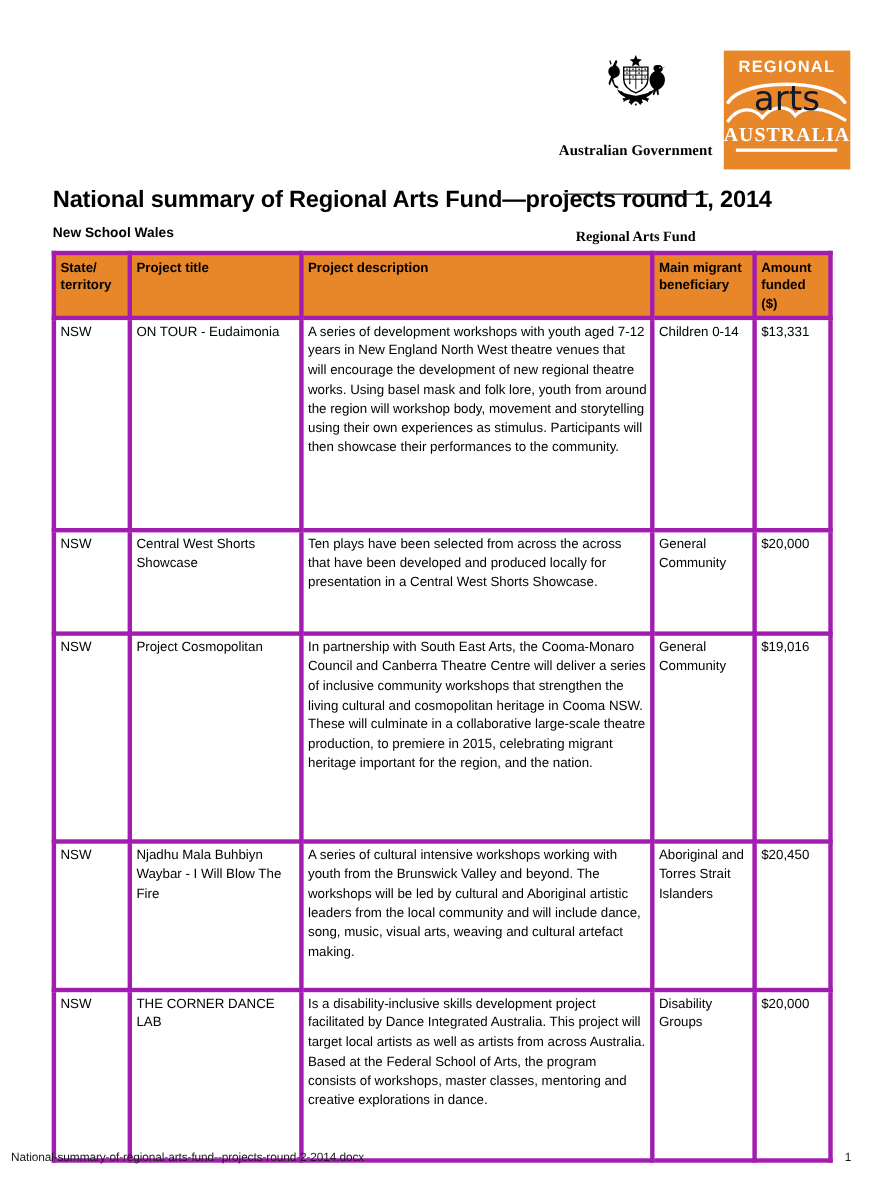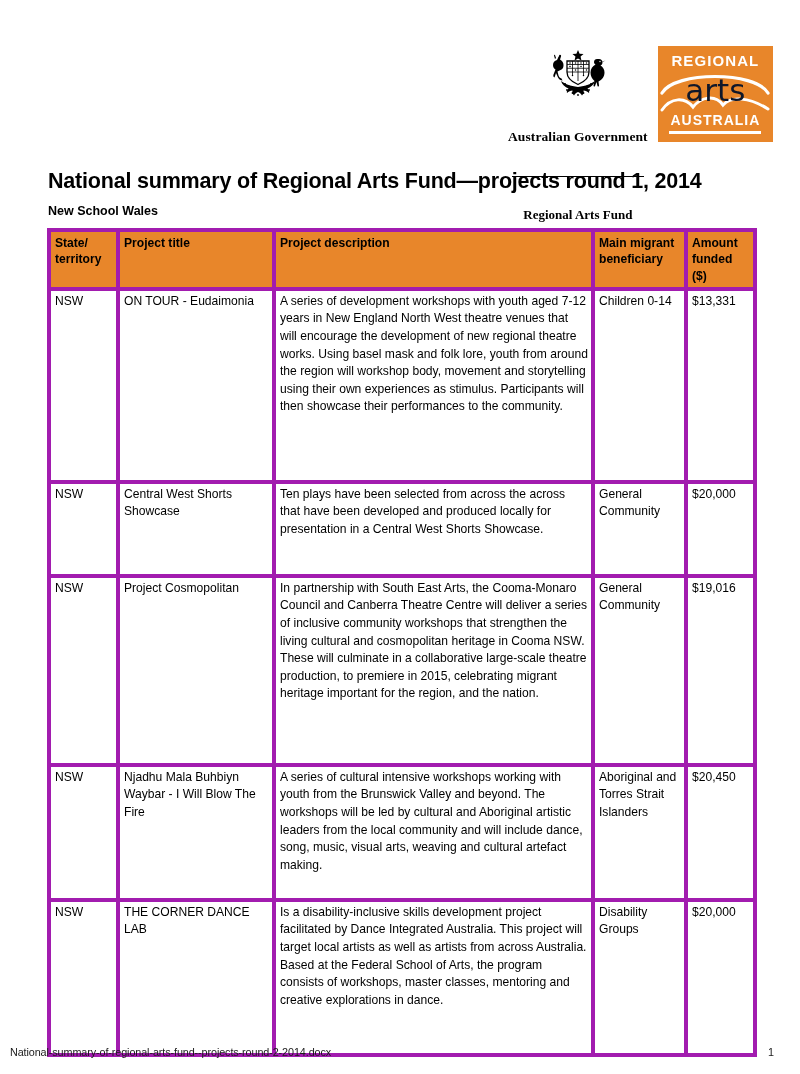--- a/index.html
+++ b/index.html
@@ -67,21 +67,21 @@
   .gov-line2 {
     font-family: "Liberation Serif", serif;
     font-weight: bold;
     font-size: 13px;
     line-height: 1.1;
     white-space: nowrap;
   }
 
   .raa-logo {
     width: 118px;
-    height: 96px;
+    height: 108px;
     background: #E8862A;
     position: relative;
     display: flex;
     flex-direction: column;
     align-items: center;
     justify-content: flex-start;
     padding-top: 7px;
     box-sizing: border-box;
   }
   .raa-top {
@@ -105,24 +105,25 @@
     text-align: center;
     color: #0f172a;
     font-family: "DejaVu Sans", sans-serif;
     font-size: 31px;
     line-height: 34px;
     font-weight: normal;
   }
   .raa-bot {
     color: #ffffff;
     font-weight: bold;
-    font-size: 14px;
+    font-size: 18px;
     letter-spacing: 1px;
     line-height: 1;
     margin-top: 0px;
+    font-family: Liberation Serif, serif;
   }
   .raa-underline {
     width: 92px;
     height: 2.5px;
     background: #ffffff;
     margin-top: 4px;
   }
 
   
   .doc-title {

